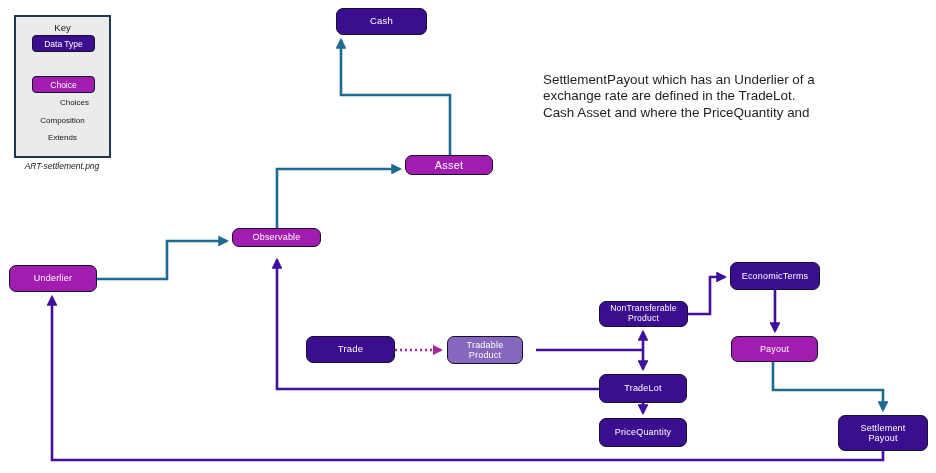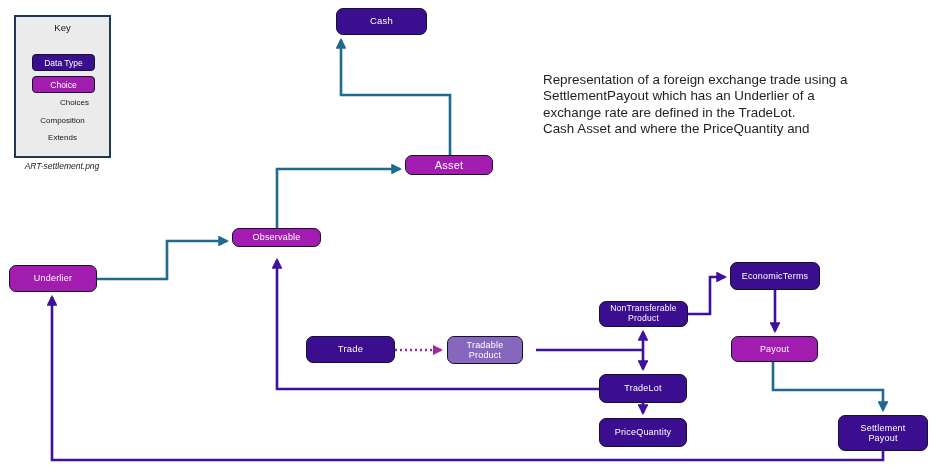--- a/index.html
+++ b/index.html
@@ -35,21 +35,21 @@
     position:absolute;left:14px;top:15px;width:97px;height:143px;
     background:#ebebeb;border:2px solid #1d3850;box-sizing:border-box;z-index:2;
   }
   #key-title{position:absolute;top:5px;left:0;width:100%;text-align:center;
     font-size:9.5px;color:#141414;}
   .key-chip{
     position:absolute;left:16px;width:63px;height:17px;box-sizing:border-box;
     display:flex;align-items:center;justify-content:center;
     color:#fff;font-size:8.5px;border:1.4px solid #13132f;border-radius:4px;
   }
-  #key-chip-datatype{top:37px;}
+  #key-chip-datatype{top:18px;}
   #key-chip-choice{top:59px;}
   .key-lbl{position:absolute;left:0;width:100%;text-align:center;
     font-size:8px;color:#141414;}
   #key-lbl-choices{top:81px;padding-left:12px;}
   #key-lbl-composition{top:99px;}
   #key-lbl-extends{top:116px;}
   #key-caption{
     position:absolute;left:2px;top:161px;width:120px;text-align:center;
     font-style:italic;font-size:8.5px;color:#1a1a1a;z-index:2;
   }
@@ -104,21 +104,20 @@
   <div id="key-title">Key</div>
   <div id="key-chip-datatype" class="key-chip dark">Data Type</div>
   <div id="key-chip-choice" class="key-chip cyan">Choice</div>
   <div id="key-lbl-choices" class="key-lbl">Choices</div>
   <div id="key-lbl-composition" class="key-lbl">Composition</div>
   <div id="key-lbl-extends" class="key-lbl">Extends</div>
 </div>
 <div id="key-caption">ART-settlement.png</div>
 
 <div id="description">
-    <div><span>Representation of a foreign exchange trade using a</span></div>
     <div><span class="b">SettlementPayout</span><span> which has an </span><span class="b">Underlier</span><span> of a</span></div>
     <div><span>exchange rate are defined in the </span><span class="b">TradeLot</span><span>.</span></div>
     <div><span class="b">Cash Asset</span><span> and where the </span><span class="b">PriceQuantity</span><span> and</span></div>
   </div>
 
 <div class="node dark" id="node-cash">Cash</div>
 <div class="node cyan" id="node-asset">Asset</div>
 <div class="node cyan" id="node-observable">Observable</div>
 <div class="node cyan" id="node-underlier">Underlier</div>
 <div class="node dark" id="node-trade">Trade</div>

